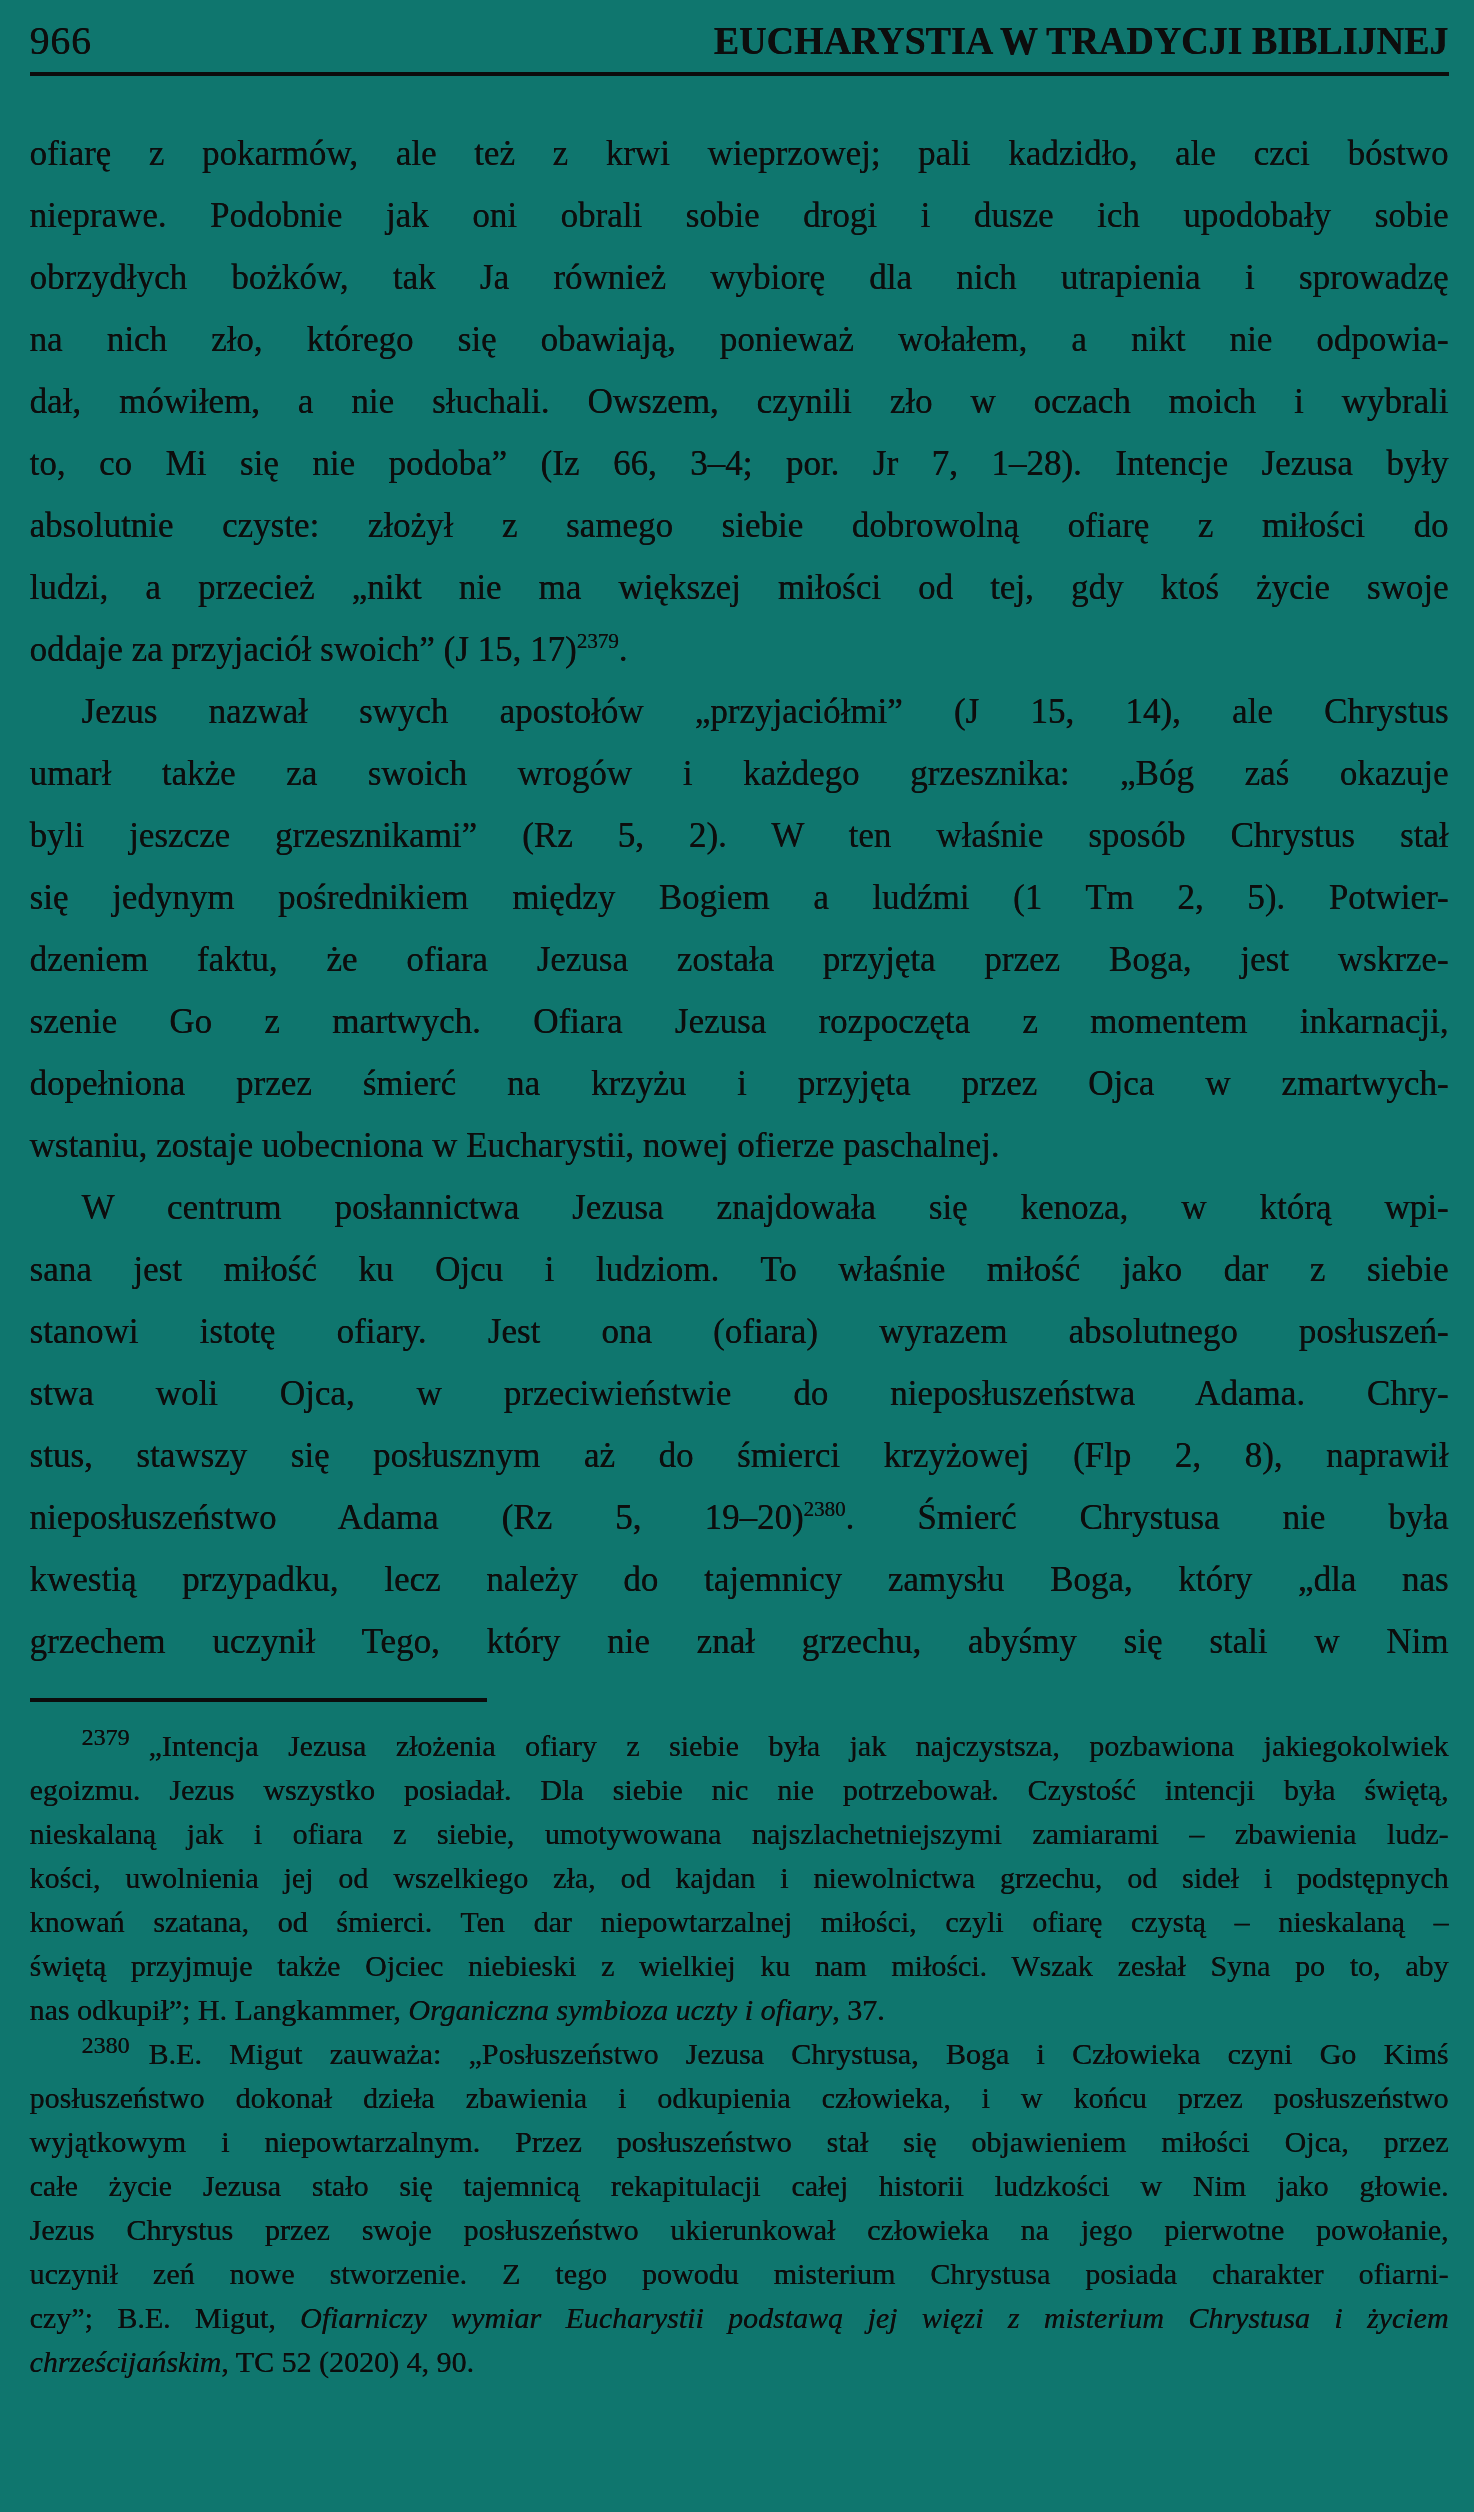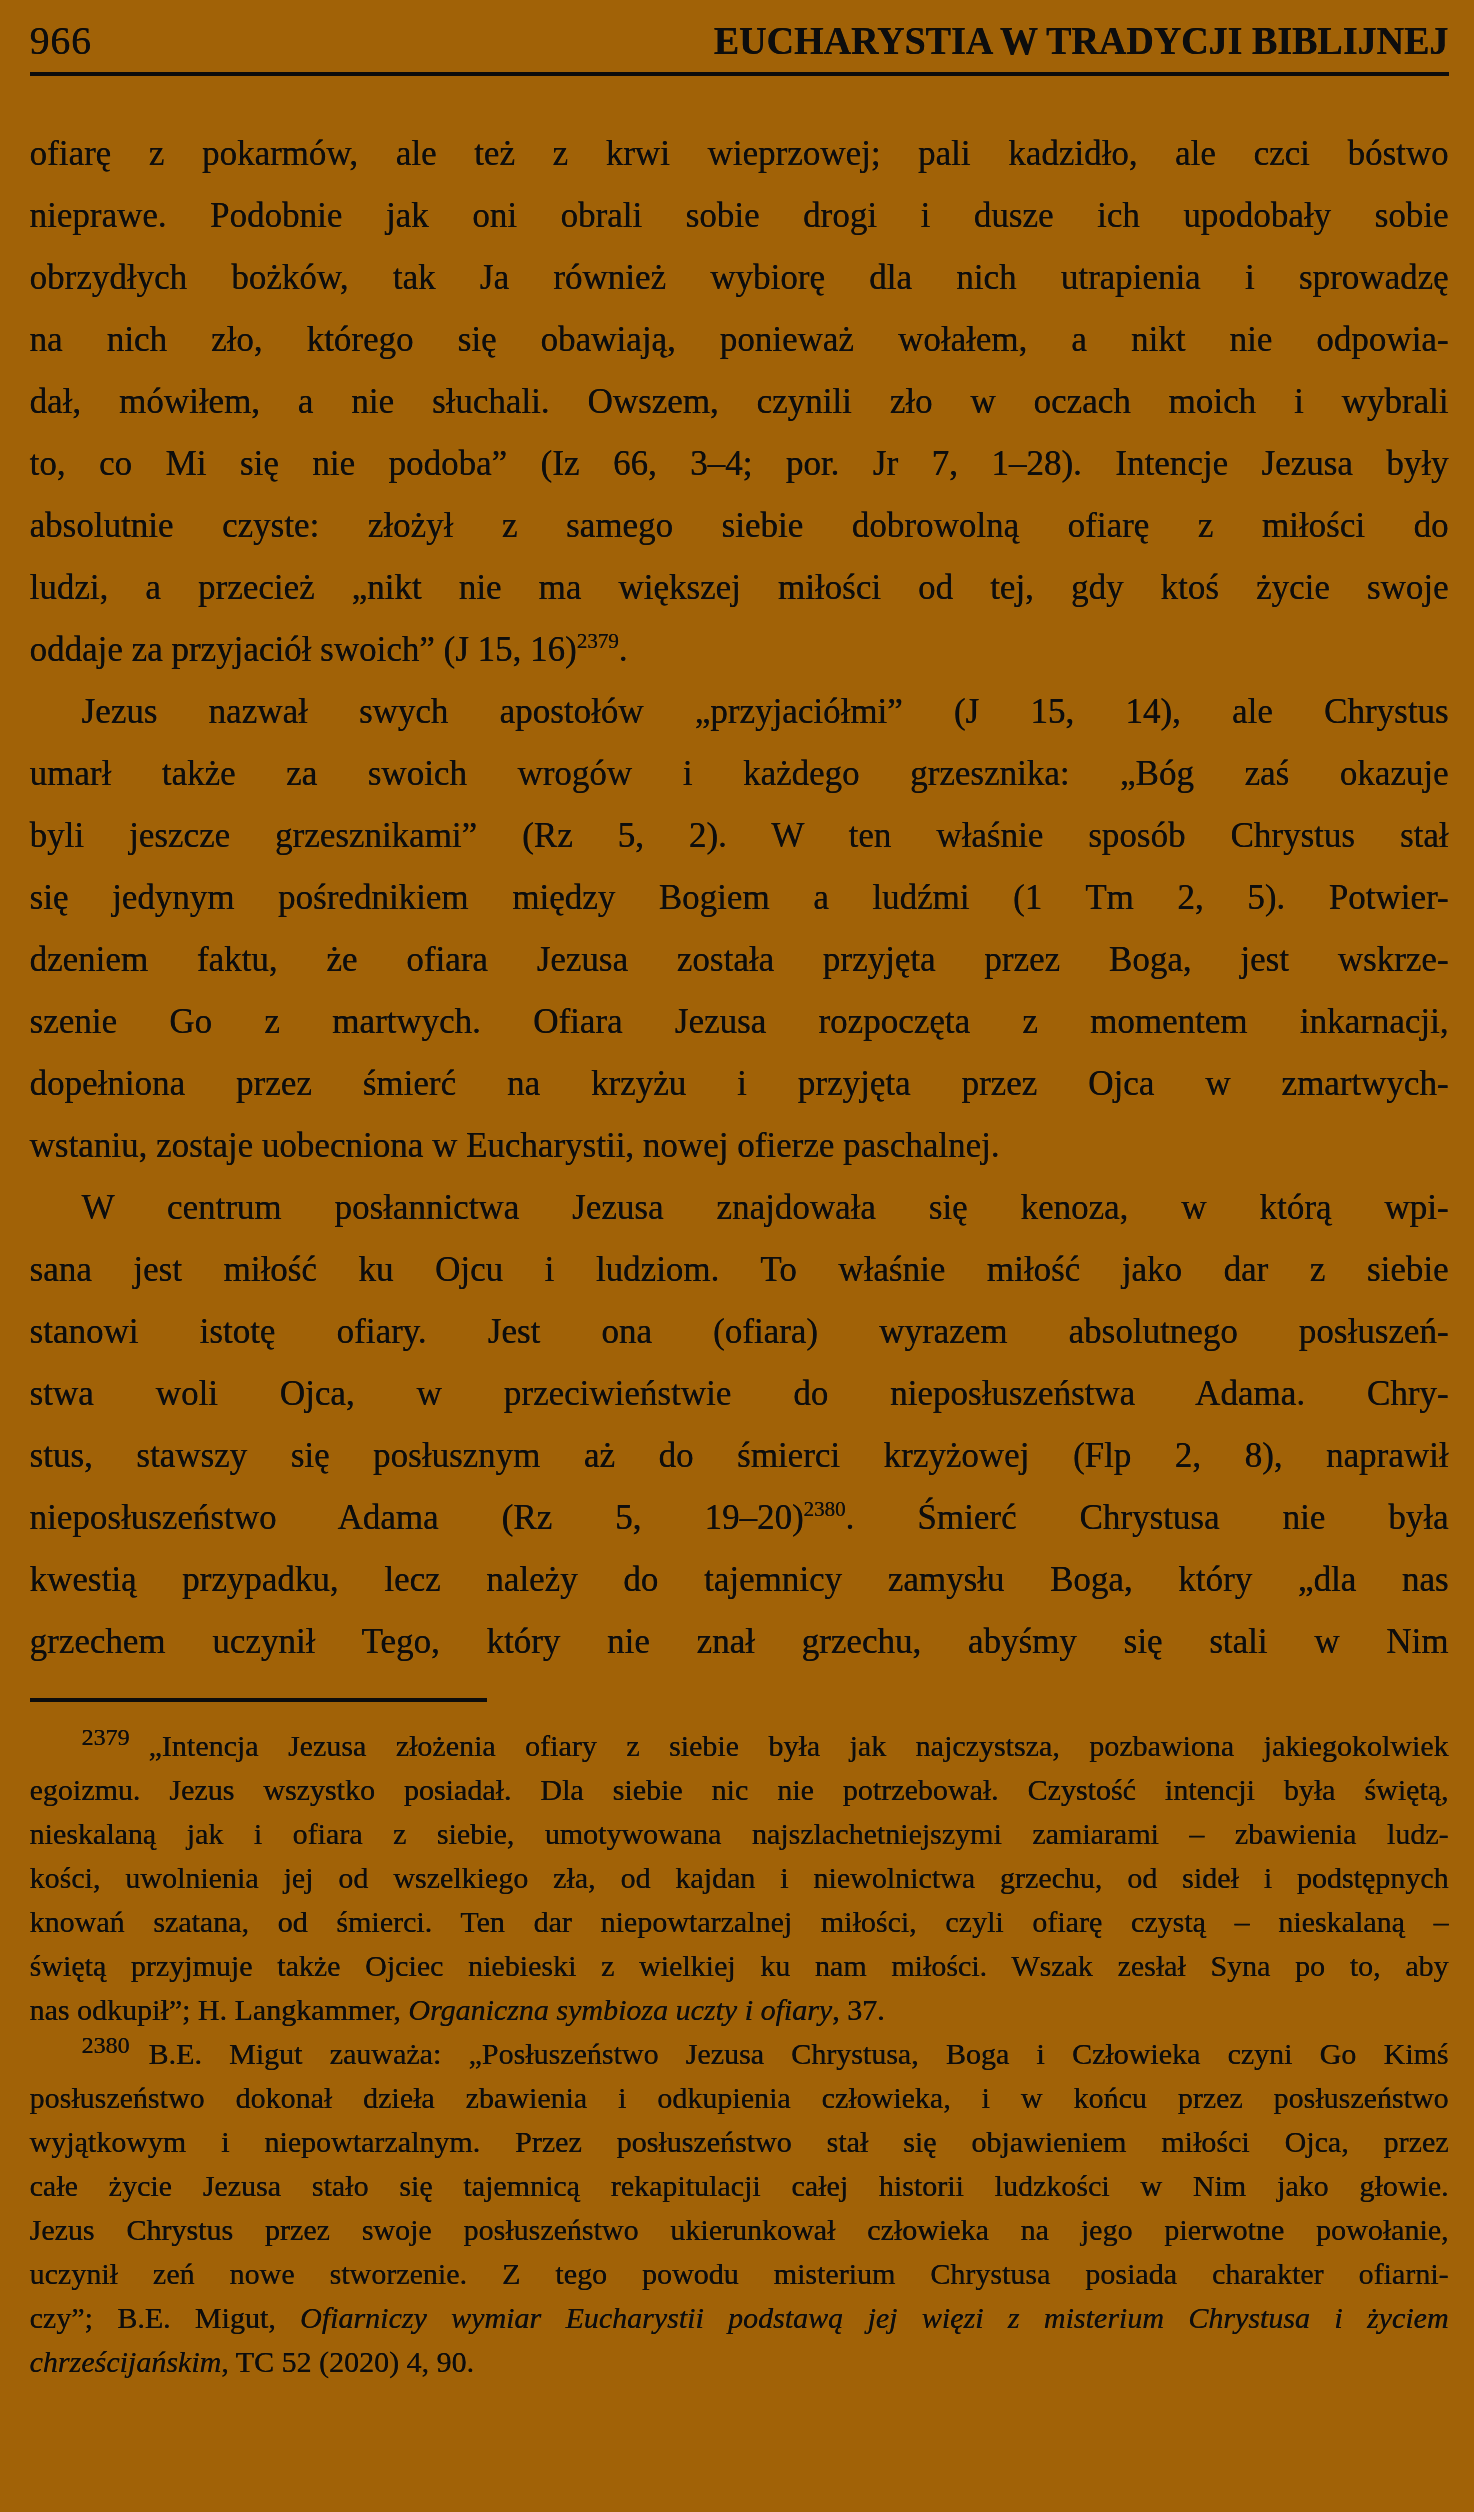--- a/index.html
+++ b/index.html
@@ -1,20 +1,20 @@
 <!DOCTYPE html>
 <html style="font-size:11.8px"><head>
 <meta charset="utf-8">
 <style>
   html, body { margin: 0; padding: 0; }
   .page {
     position: relative;
     width: 1475px;
     height: 2512px;
-    background: #a16207;
+    background: #0f766e;
     color: #0d0d0d;
     font-family: "Liberation Serif", "DejaVu Serif", serif;
     box-sizing: border-box;
     padding: 19px 26.5px 0 29.5px;
     overflow: hidden;
     text-shadow: 0.3px 0 0 currentColor;
   }
   .hdr {
     display: flex;
     justify-content: space-between;
@@ -55,21 +55,21 @@
   <div class="hrule"></div>
   <main class="body-text" id="bodyText">
       <div class="line"><span>ofiarę z pokarmów, ale też z krwi wieprzowej; pali kadzidło, ale czci bóstwo</span></div>
       <div class="line"><span>nieprawe. Podobnie jak oni obrali sobie drogi i dusze ich upodobały sobie</span></div>
       <div class="line"><span>obrzydłych bożków, tak Ja również wybiorę dla nich utrapienia i sprowadzę</span></div>
       <div class="line"><span>na nich zło, którego się obawiają, ponieważ wołałem, a nikt nie odpowia-</span></div>
       <div class="line"><span>dał, mówiłem, a nie słuchali. Owszem, czynili zło w oczach moich i wybrali</span></div>
       <div class="line"><span>to, co Mi się nie podoba” (Iz 66, 3–4; por. Jr 7, 1–28). Intencje Jezusa były</span></div>
       <div class="line"><span>absolutnie czyste: złożył z samego siebie dobrowolną ofiarę z miłości do</span></div>
       <div class="line"><span>ludzi, a przecież „nikt nie ma większej miłości od tej, gdy ktoś życie swoje</span></div>
-      <div class="line last"><span>oddaje za przyjaciół swoich” (J 15, 16)</span><sup class="supref">2379</sup><span>.</span></div>
+      <div class="line last"><span>oddaje za przyjaciół swoich” (J 15, 17)</span><sup class="supref">2379</sup><span>.</span></div>
       <div class="line indent"><span>Jezus nazwał swych apostołów „przyjaciółmi” (J 15, 14), ale Chrystus</span></div>
       <div class="line"><span>umarł także za swoich wrogów i każdego grzesznika: „Bóg zaś okazuje</span></div>
       <div class="line"><span>byli jeszcze grzesznikami” (Rz 5, 2). W ten właśnie sposób Chrystus stał</span></div>
       <div class="line"><span>się jedynym pośrednikiem między Bogiem a ludźmi (1 Tm 2, 5). Potwier-</span></div>
       <div class="line"><span>dzeniem faktu, że ofiara Jezusa została przyjęta przez Boga, jest wskrze-</span></div>
       <div class="line"><span>szenie Go z martwych. Ofiara Jezusa rozpoczęta z momentem inkarnacji,</span></div>
       <div class="line"><span>dopełniona przez śmierć na krzyżu i przyjęta przez Ojca w zmartwych-</span></div>
       <div class="line last"><span>wstaniu, zostaje uobecniona w Eucharystii, nowej ofierze paschalnej.</span></div>
       <div class="line indent"><span>W centrum posłannictwa Jezusa znajdowała się kenoza, w którą wpi-</span></div>
       <div class="line"><span>sana jest miłość ku Ojcu i ludziom. To właśnie miłość jako dar z siebie</span></div>

